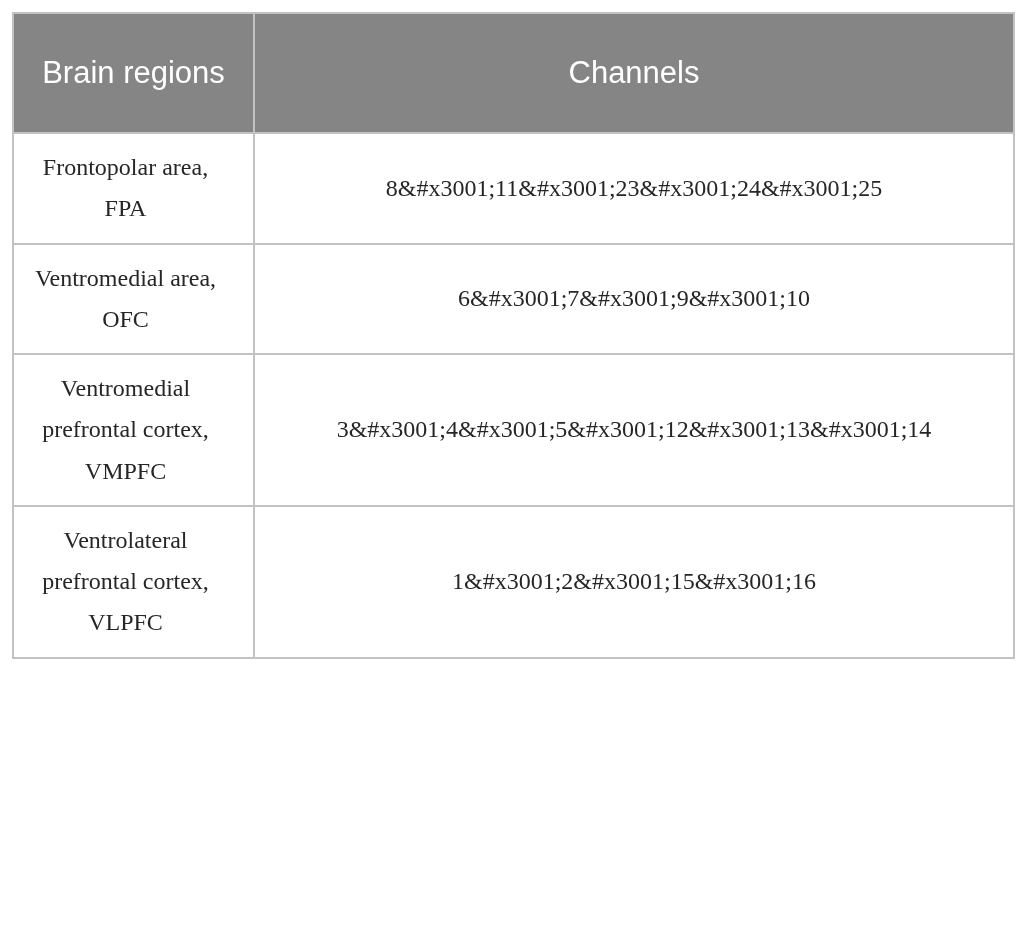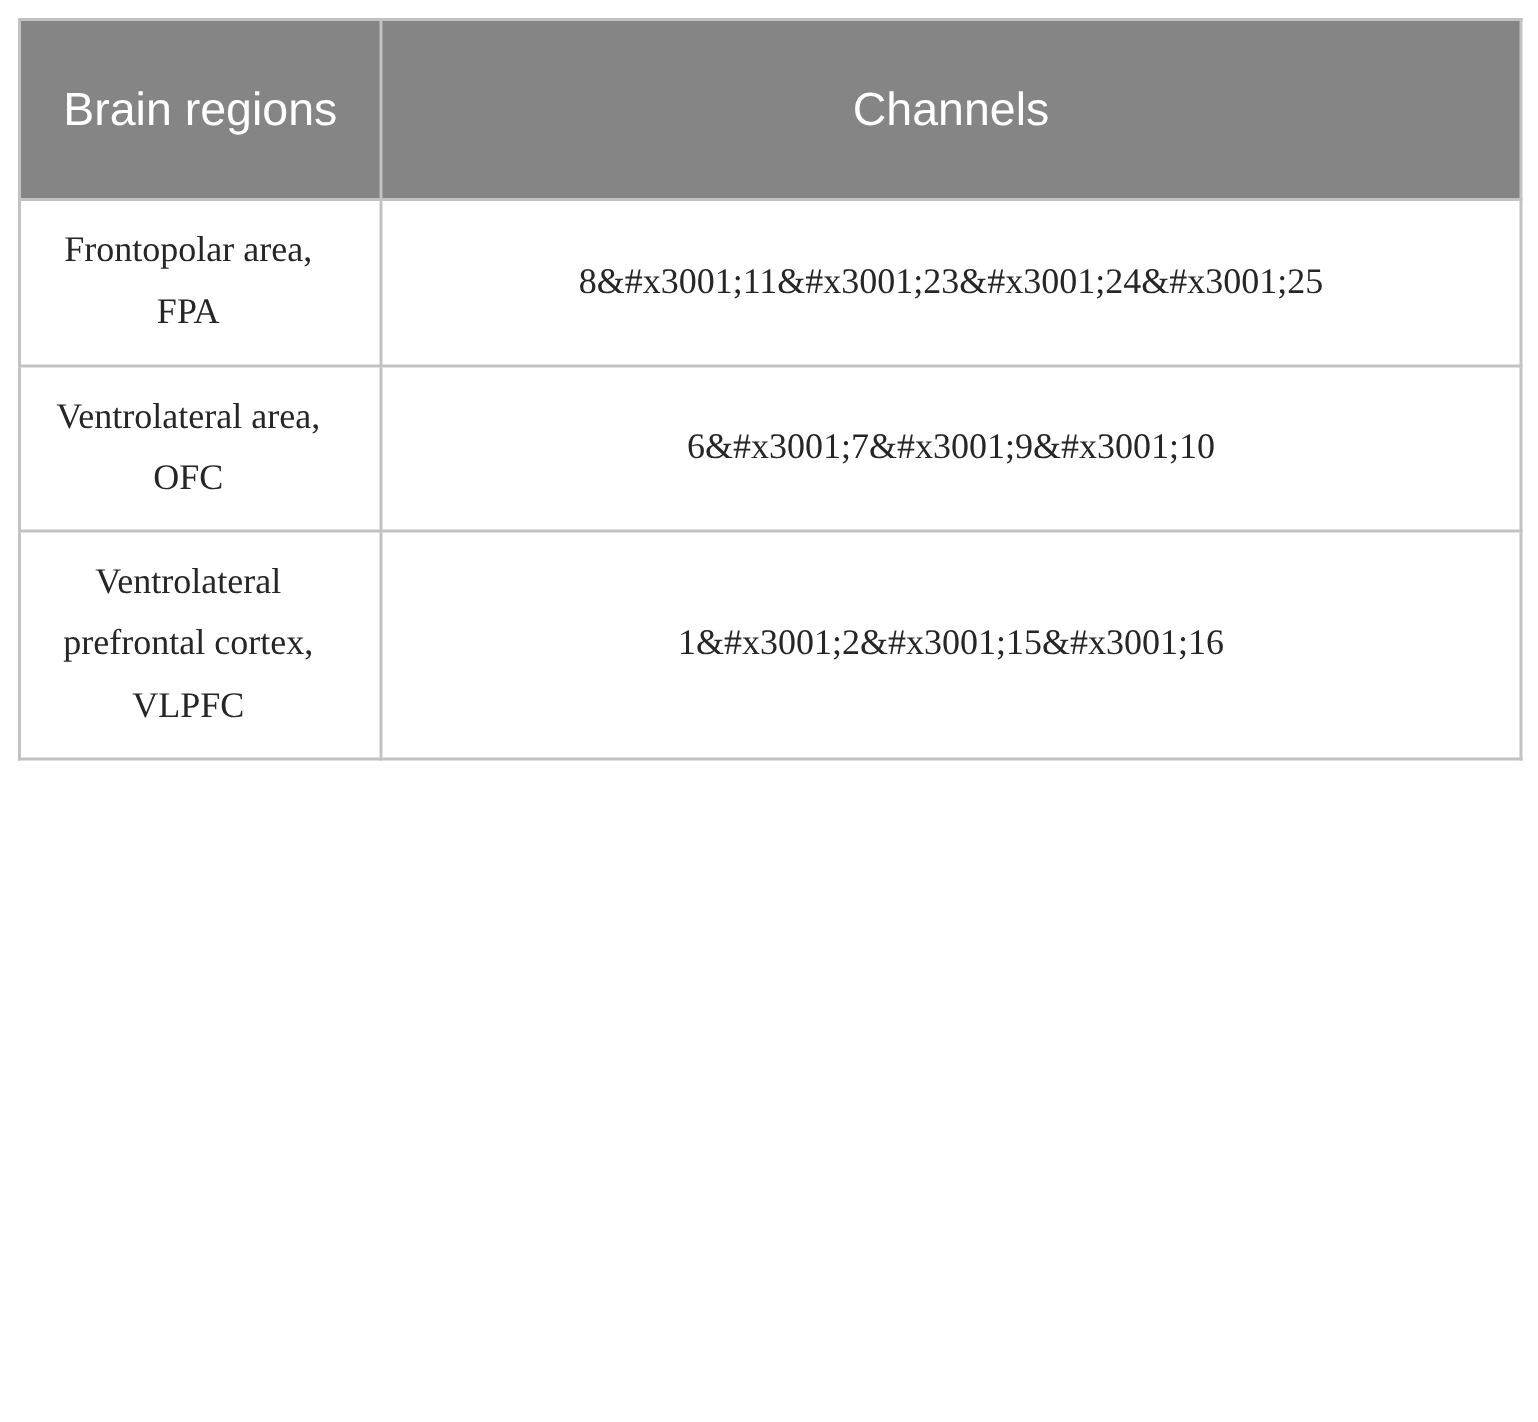--- a/index.html
+++ b/index.html
@@ -78,22 +78,26 @@
         <th>Brain regions</th>
         <th>Channels</th>
       </tr>
     </thead>
     <tbody>
       <tr class="row-2line">
         <td class="region-cell">Frontopolar area, FPA</td>
         <td class="channels-cell">8&amp;#x3001;11&amp;#x3001;23&amp;#x3001;24&amp;#x3001;25</td>
       </tr>
       <tr class="row-2line">
-        <td class="region-cell">Ventrolateral area, OFC</td>
+        <td class="region-cell">Ventromedial area, OFC</td>
         <td class="channels-cell">6&amp;#x3001;7&amp;#x3001;9&amp;#x3001;10</td>
+      </tr>
+      <tr class="row-3line">
+        <td class="region-cell">Ventromedial prefrontal cortex, VMPFC</td>
+        <td class="channels-cell">3&amp;#x3001;4&amp;#x3001;5&amp;#x3001;12&amp;#x3001;13&amp;#x3001;14</td>
       </tr>
       <tr class="row-3line">
         <td class="region-cell">Ventrolateral prefrontal cortex, VLPFC</td>
         <td class="channels-cell">1&amp;#x3001;2&amp;#x3001;15&amp;#x3001;16</td>
       </tr>
     </tbody>
   </table>
 </div>
 
 </body></html>

